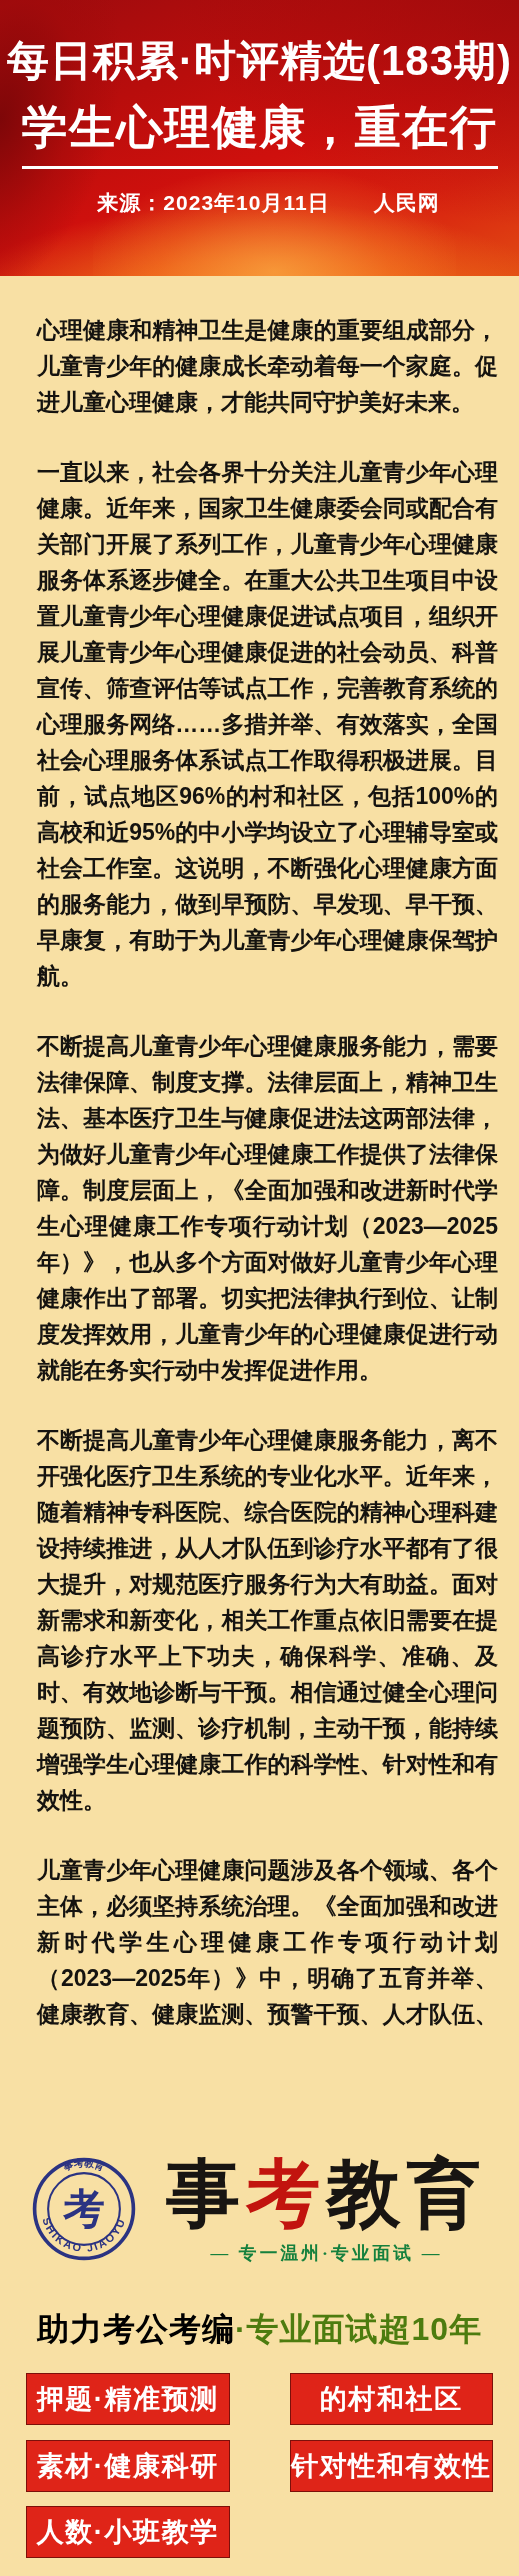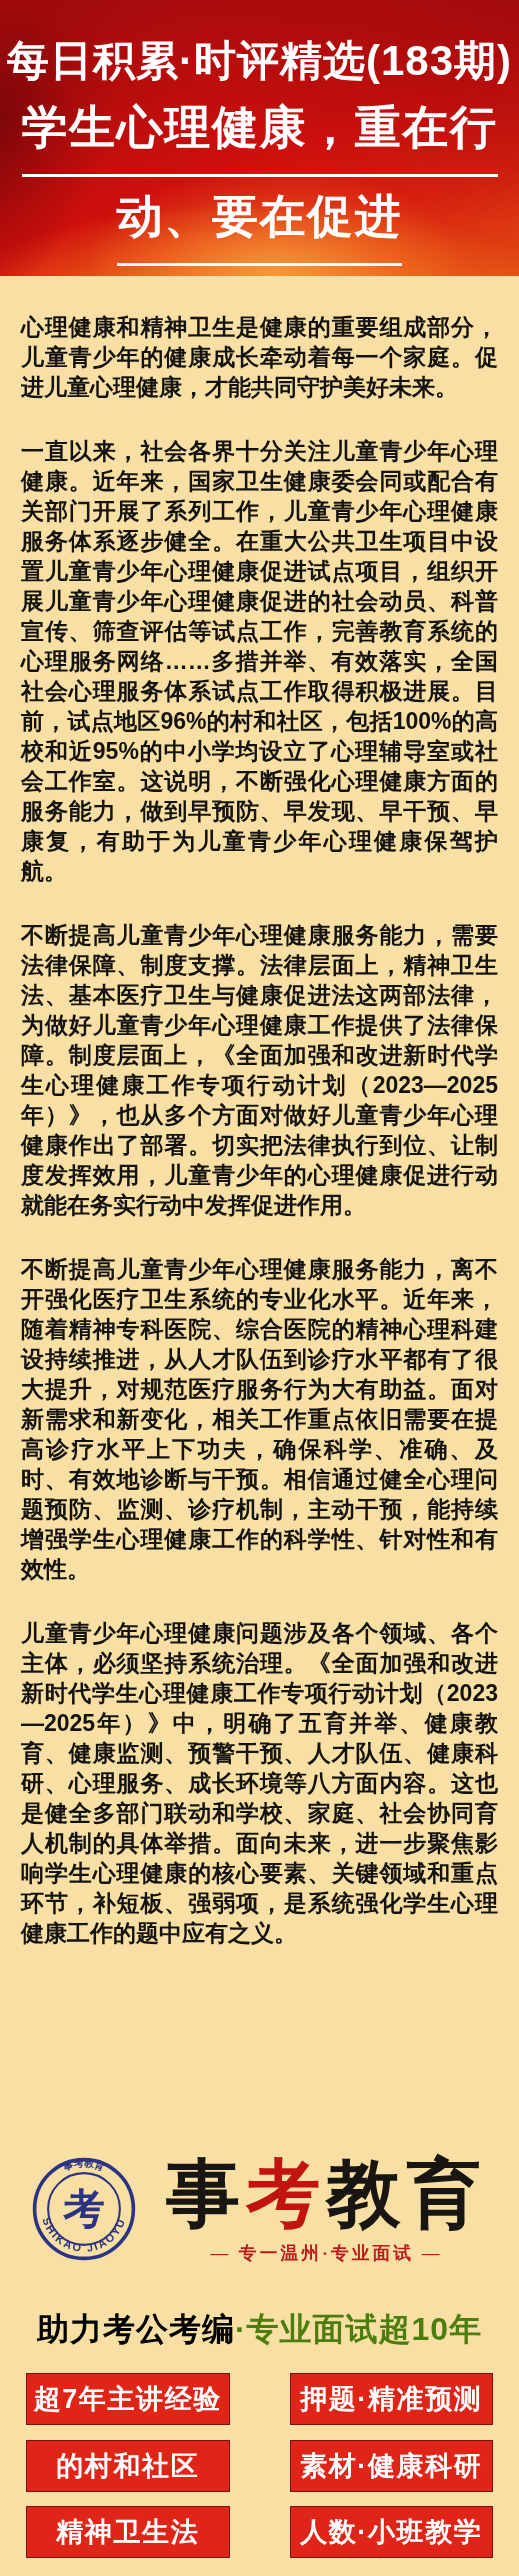--- a/index.html
+++ b/index.html
@@ -19,45 +19,45 @@
     background:radial-gradient(ellipse 156px 270px at 40% 45%, rgba(120,6,8,.9) 0%, rgba(160,10,10,.55) 45%, rgba(160,10,10,0) 72%);
     transform:rotate(18deg);border-radius:50%;
   }
   .banner::after{ 
     content:"";position:absolute;left:93px;bottom:-62px;width:363px;height:166px;
     background:radial-gradient(ellipse at 50% 60%, rgba(255,190,80,.55) 0%, rgba(255,150,50,.25) 45%, rgba(255,150,50,0) 75%);
   }
   .banner-inner{position:relative;z-index:2;text-align:center;color:#fff;}
   .main-title{margin:0;padding-top:37px;font-size:42px;line-height:1.15;font-weight:bold;letter-spacing:1px;}
   .sub-title{margin-top:18.7px;font-size:46px;line-height:1;font-weight:bold;letter-spacing:1.6px;}
-  .sub-title .u{display:inline-block;border-bottom:3.6px solid #ffffff;padding-bottom:24px;}
+  .sub-title .u{display:inline-block;border-bottom:3.6px solid #ffffff;padding-bottom:16px;}
   .sub-title + .sub-title{margin-top:15.6px;}
   .source-line{margin-top:20px;font-size:21px;font-weight:bold;letter-spacing:1px;padding-left:18px;}
 
   
   .article{
     box-sizing:border-box;width:519px;height:1751px;overflow:hidden;
     padding:36px 21px 0 21px;background:#F8E0A4;color:#151310;
   }
   .article p{
-    margin:0 0 34px 0;font-size:23px;line-height:30px;font-weight:600;
+    margin:0 0 34px 16px;font-size:23px;line-height:36px;font-weight:600;
     text-align:justify;letter-spacing:0;
   }
 
   
   .brand-row{display:flex;justify-content:center;align-items:flex-start;gap:30px;margin-top:130px;}
   .seal{flex:0 0 auto;}
   .brand-right{text-align:center;}
   .calligraphy{
     font-family:"Liberation Serif",serif;font-weight:bold;
     font-size:74px;line-height:1;color:#181512;letter-spacing:6.2px;white-space:nowrap;
   }
   .calligraphy .red{color:#C2140E;}
   .brand-slogan{
-    margin-top:10.4px;font-size:17.7px;color:#b91c1c;letter-spacing:3.1px;font-weight:600;
+    margin-top:10.4px;font-size:17.7px;color:#15803d;letter-spacing:3.1px;font-weight:600;
     font-family:"Liberation Serif",serif;
   }
 
   
   .tagline{margin-top:43px;text-align:center;font-size:32px;font-weight:bold;letter-spacing:1px;white-space:nowrap;}
   .tagline .black{color:#000000;}
   .tagline .red{color:#4d7c0f;}
 
   
   .benefits{
@@ -81,23 +81,20 @@
 </head>
 <body>
 
 <div class="page">
 
   <div class="banner">
     <div class="banner-inner">
       <h1 class="main-title">每日积累·时评精选(183期)</h1>
       <div class="sub-title">
         <span class="u">学生心理健康，重在行</span>
-      </div>
-      <div class="sub-title">
-        <span class="u">动、要在促进</span>
       </div>
       <div class="source-line">来源：2023年10月11日　　人民网</div>
     </div>
   </div>
 
   <div class="article">
     <p>心理健康和精神卫生是健康的重要组成部分，儿童青少年的健康成长牵动着每一个家庭。促进儿童心理健康，才能共同守护美好未来。</p>
     <p>一直以来，社会各界十分关注儿童青少年心理健康。近年来，国家卫生健康委会同或配合有关部门开展了系列工作，儿童青少年心理健康服务体系逐步健全。在重大公共卫生项目中设置儿童青少年心理健康促进试点项目，组织开展儿童青少年心理健康促进的社会动员、科普宣传、筛查评估等试点工作，完善教育系统的心理服务网络……多措并举、有效落实，全国社会心理服务体系试点工作取得积极进展。目前，试点地区96%的村和社区，包括100%的高校和近95%的中小学均设立了心理辅导室或社会工作室。这说明，不断强化心理健康方面的服务能力，做到早预防、早发现、早干预、早康复，有助于为儿童青少年心理健康保驾护航。</p>
     <p>不断提高儿童青少年心理健康服务能力，需要法律保障、制度支撑。法律层面上，精神卫生法、基本医疗卫生与健康促进法这两部法律，为做好儿童青少年心理健康工作提供了法律保障。制度层面上，《全面加强和改进新时代学生心理健康工作专项行动计划（2023—2025年）》，也从多个方面对做好儿童青少年心理健康作出了部署。切实把法律执行到位、让制度发挥效用，儿童青少年的心理健康促进行动就能在务实行动中发挥促进作用。</p>
     <p>不断提高儿童青少年心理健康服务能力，离不开强化医疗卫生系统的专业化水平。近年来，随着精神专科医院、综合医院的精神心理科建设持续推进，从人才队伍到诊疗水平都有了很大提升，对规范医疗服务行为大有助益。面对新需求和新变化，相关工作重点依旧需要在提高诊疗水平上下功夫，确保科学、准确、及时、有效地诊断与干预。相信通过健全心理问题预防、监测、诊疗机制，主动干预，能持续增强学生心理健康工作的科学性、针对性和有效性。</p>
@@ -128,33 +125,30 @@
       <div class="brand-slogan">— 专一温州·专业面试 —</div>
     </div>
   </div>
 
   <div class="tagline">
     <span class="black">助力考公考编</span><span class="red">·专业面试超10年</span>
   </div>
 
   <div class="benefits">
     <div class="chip">
-        <span>超7年主讲经验</span>
-      </div>
-    <div class="chip">
         <span>押题·精准预测</span>
       </div>
     <div class="chip">
         <span>的村和社区</span>
       </div>
     <div class="chip">
         <span>素材·健康科研</span>
       </div>
     <div class="chip">
-        <span>精神卫生法</span>
+        <span>针对性和有效性</span>
       </div>
     <div class="chip">
         <span>人数·小班教学</span>
       </div>
   </div>
 
 </div>
 
 
 </body></html>

